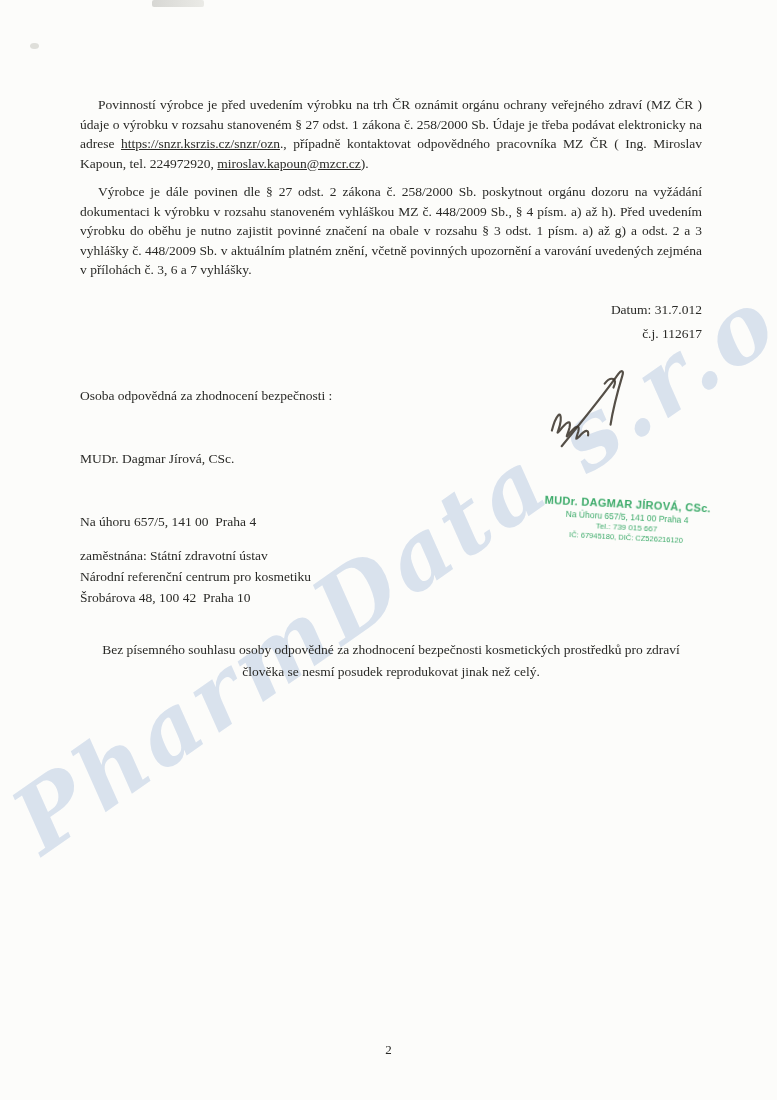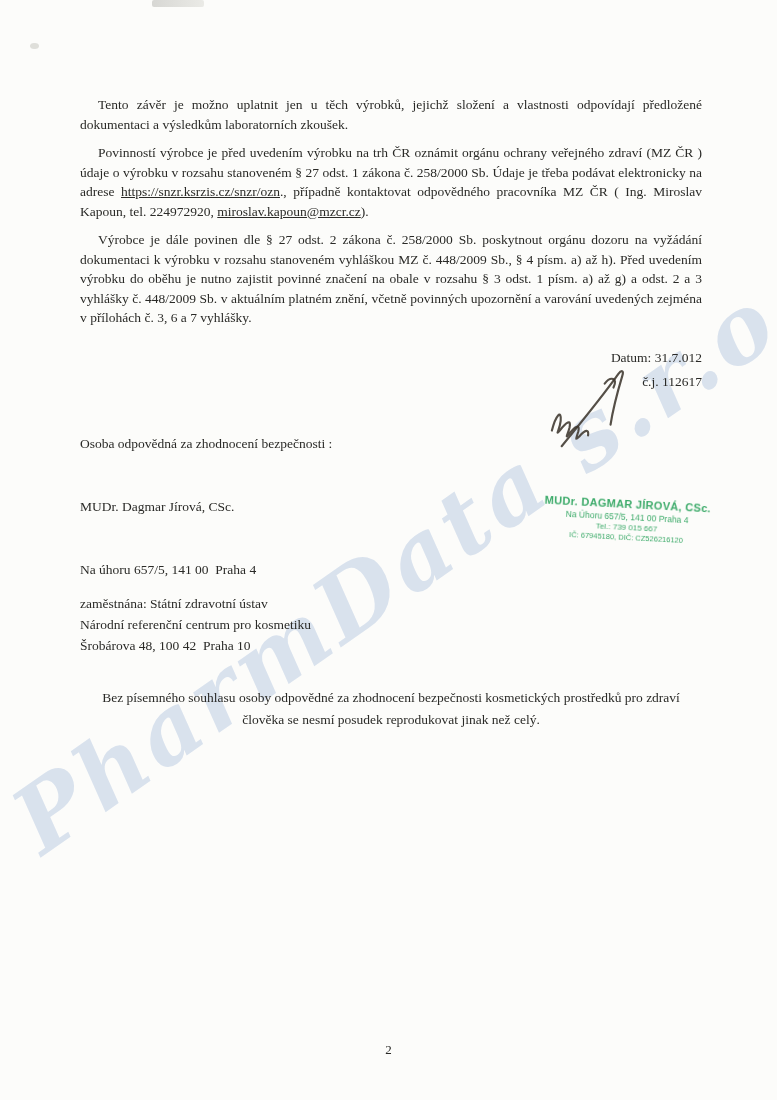--- a/index.html
+++ b/index.html
@@ -82,21 +82,20 @@
 
 <div class="page">
 
   <div class="artifact-top"></div>
   <div class="artifact-left"></div>
 
   <div class="watermark">PharmData s.r.o.</div>
 
   <div class="content">
 
-    <p class="body-par">Tento závěr je možno uplatnit jen u těch výrobků, jejichž složení a vlastnosti odpovídají předložené dokumentaci a výsledkům laboratorních zkoušek.</p>
 
     <p class="body-par"><span>Povinností výrobce je před uvedením výrobku na trh ČR oznámit orgánu ochrany veřejného zdraví (MZ ČR ) údaje o výrobku v rozsahu stanoveném § 27 odst. 1 zákona č. 258/2000 Sb. Údaje je třeba podávat elektronicky na adrese </span><span class="underlined">https://snzr.ksrzis.cz/snzr/ozn</span><span>., případně kontaktovat odpovědného pracovníka MZ ČR ( Ing. Miroslav Kapoun, tel. 224972920, </span><span class="underlined">miroslav.kapoun@mzcr.cz</span><span>).</span></p>
 
     <p class="body-par">Výrobce je dále povinen dle § 27 odst. 2 zákona č. 258/2000 Sb. poskytnout orgánu dozoru na vyžádání dokumentaci k výrobku v rozsahu stanoveném vyhláškou MZ č. 448/2009 Sb., § 4 písm. a) až h). Před uvedením výrobku do oběhu je nutno zajistit povinné značení na obale v rozsahu § 3 odst. 1 písm. a) až g) a odst. 2 a 3 vyhlášky č. 448/2009 Sb. v aktuálním platném znění, včetně povinných upozornění a varování uvedených zejména v přílohách č. 3, 6 a 7 vyhlášky.</p>
 
     <div class="meta-block">
       <div class="line">Datum: 31.7.012</div>
       <div class="line">č.j. 112617</div>
     </div>
 

